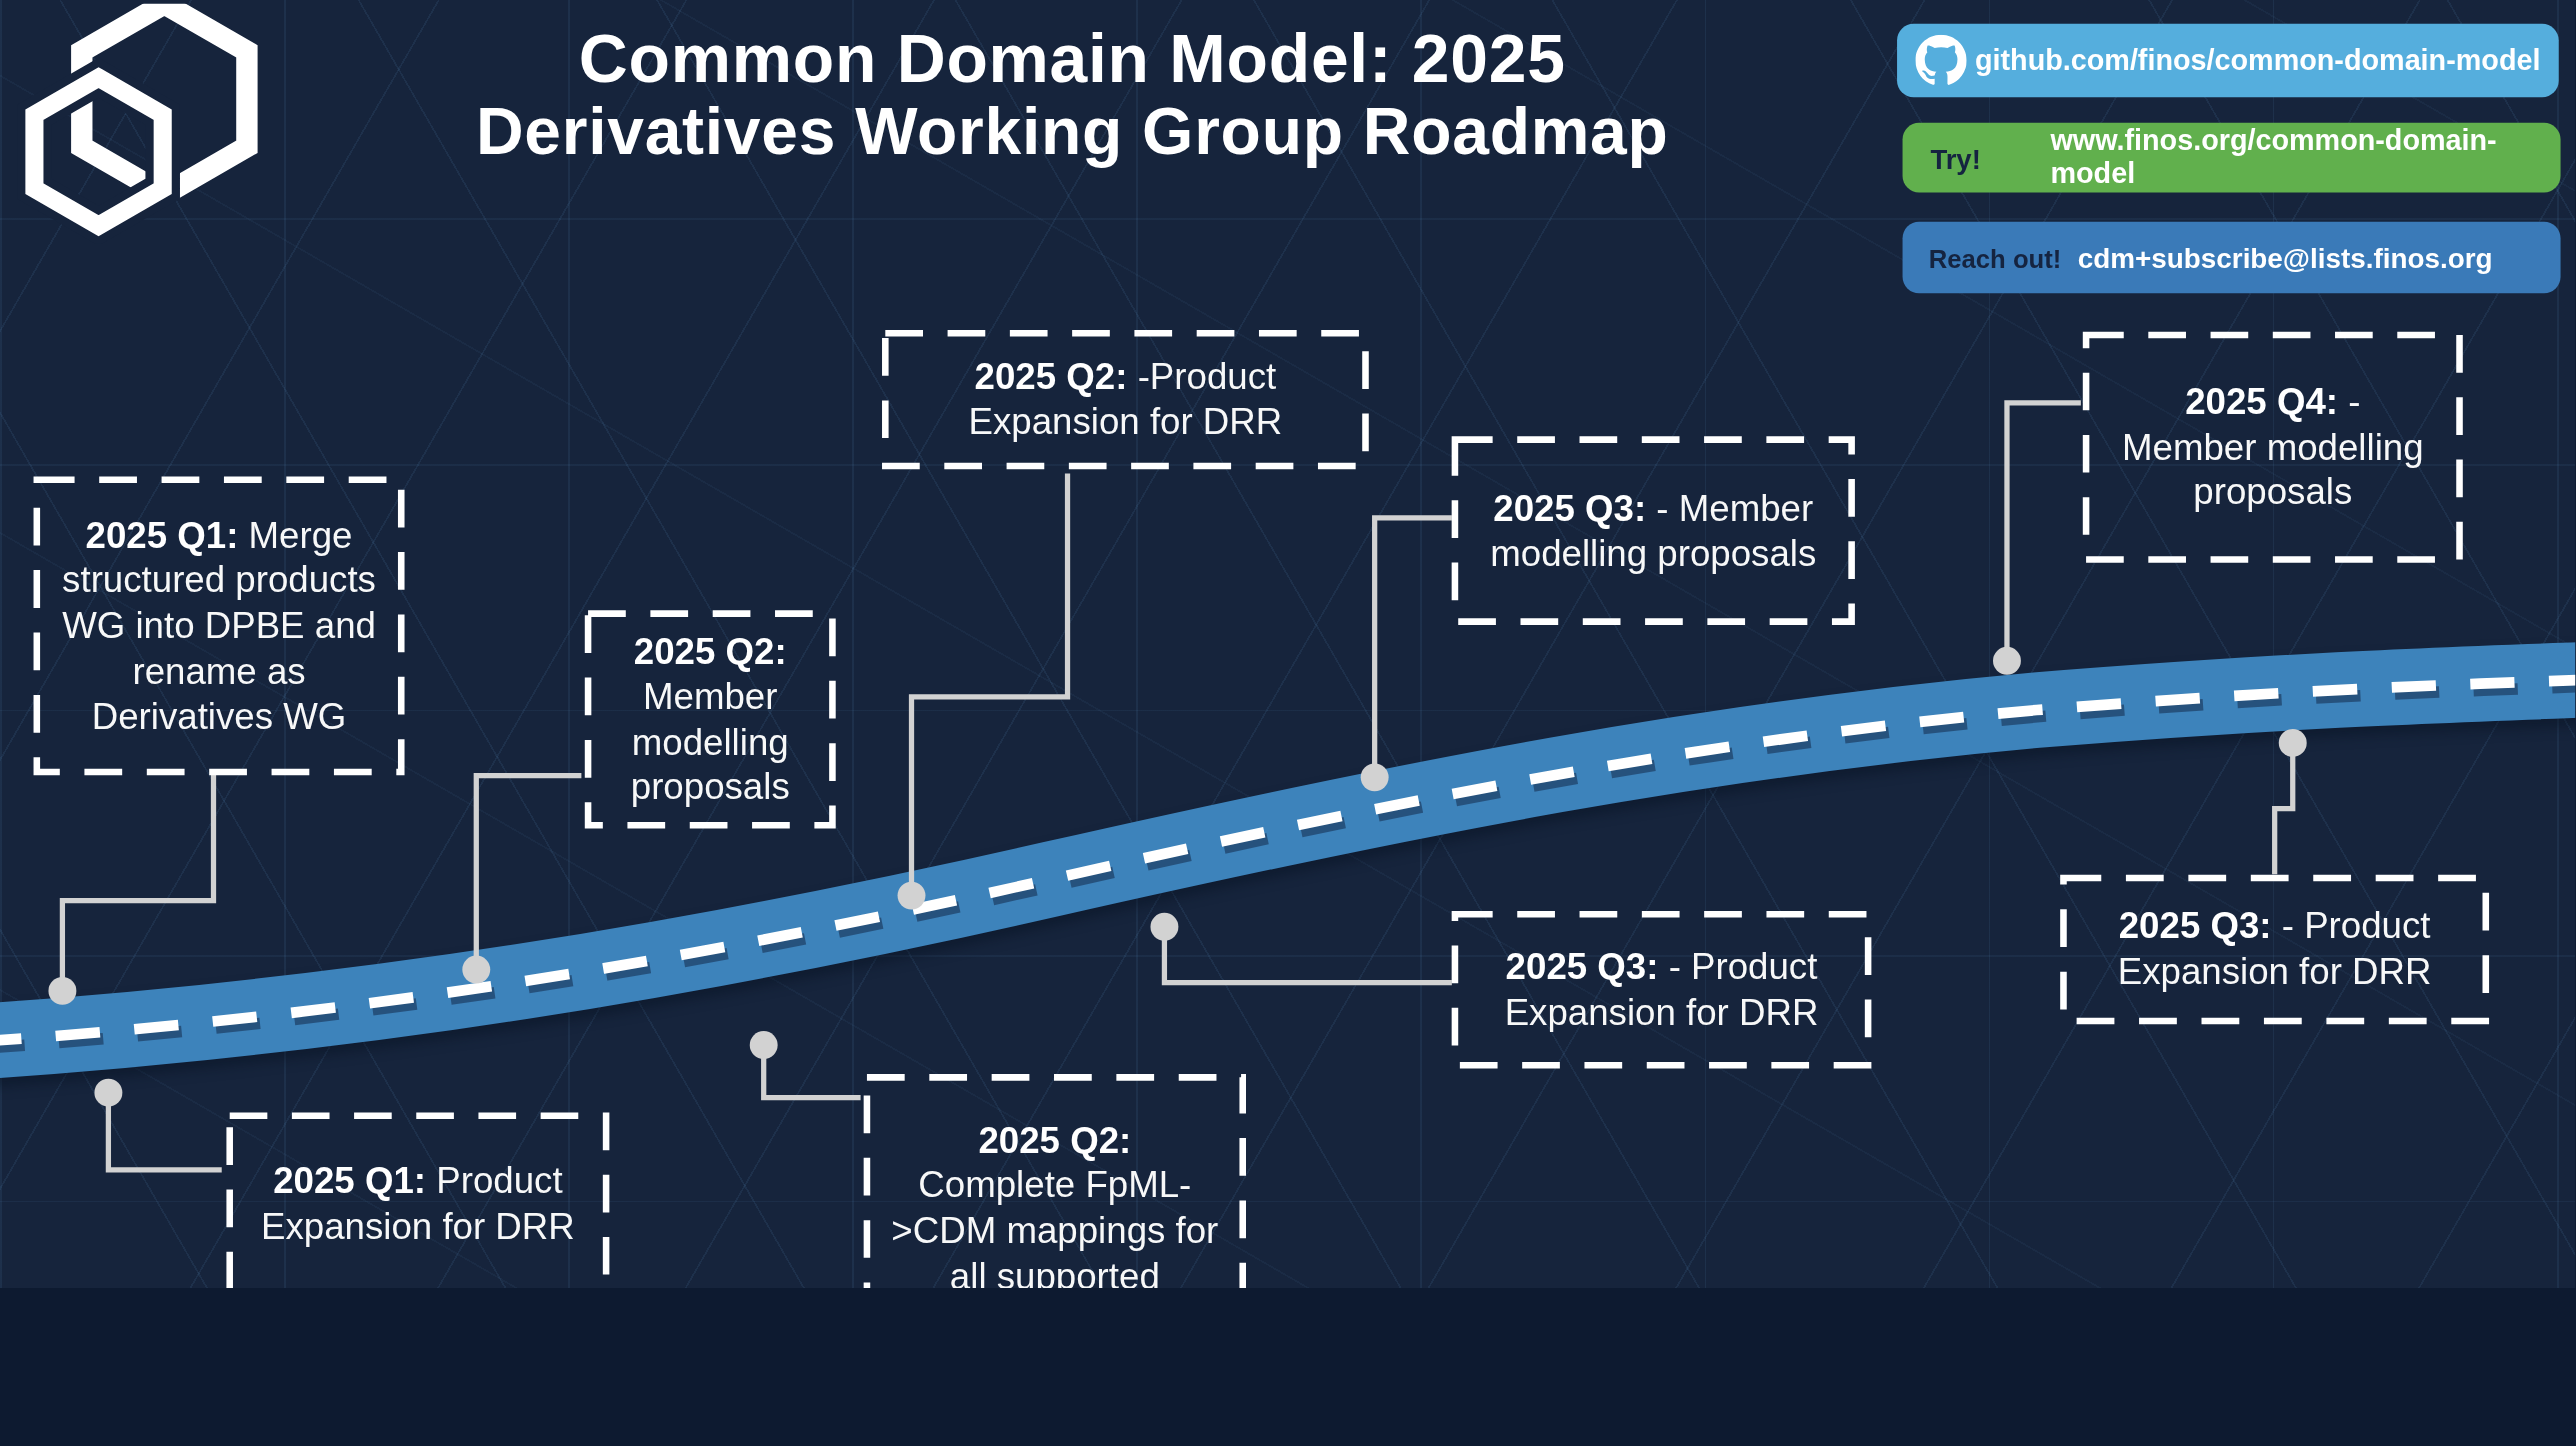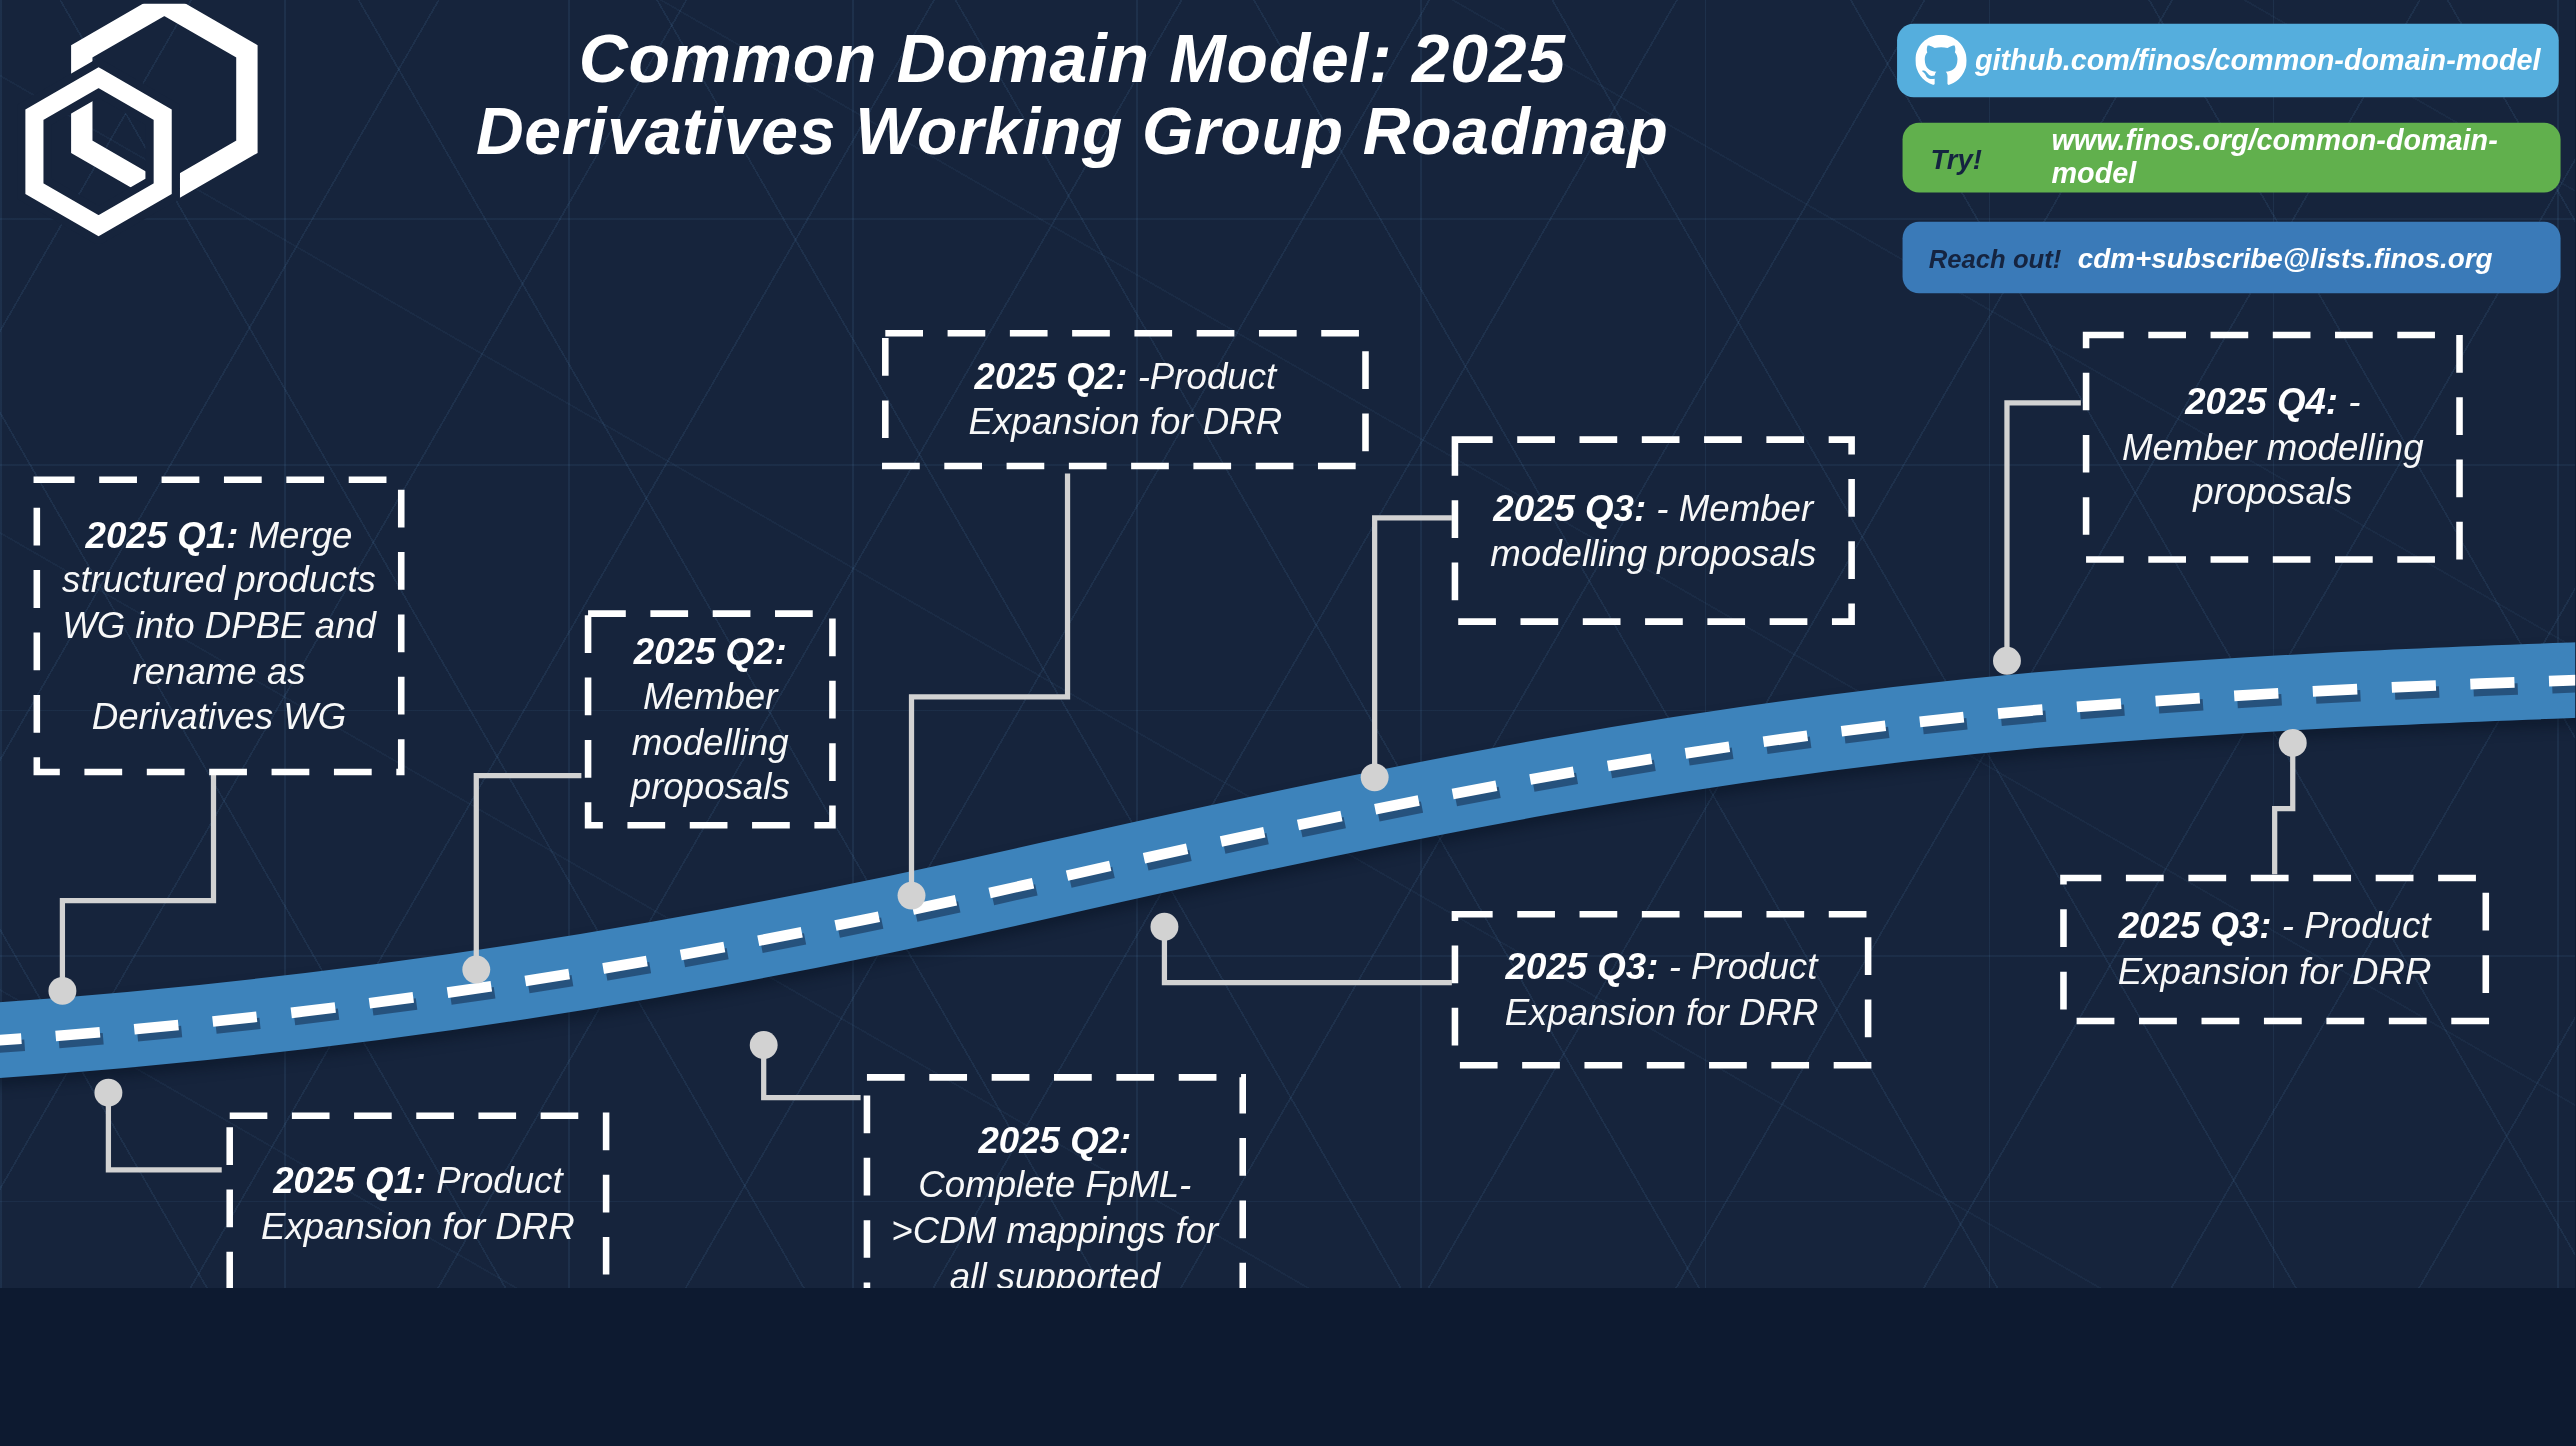--- a/index.html
+++ b/index.html
@@ -1,17 +1,17 @@
 <!DOCTYPE html>
 <html style="font-size:14.3px"><head>
 <meta charset="utf-8">
 <style>
   html,body{margin:0;padding:0;background:#0d1a30;}
   body{width:2576px;height:1447px;overflow:hidden;}
-  .viewport{width:2576px;height:1288px;overflow:hidden;position:relative;font-style:italic;}
+  .viewport{width:2576px;height:1288px;overflow:hidden;position:relative;}
   .stage{
     position:absolute;left:0;top:0;width:1405px;height:790px;
     transform:scale(1.8329);transform-origin:0 0;
     background-color:#16243c;
     background-image:
       repeating-linear-gradient(90deg, rgba(96,156,208,0.10) 0 0.9px, transparent 0.9px 155px),
       repeating-linear-gradient(0deg,  rgba(96,156,208,0.08) 0 0.9px, transparent 0.9px 134px),
       repeating-linear-gradient(60deg, rgba(96,156,208,0.10) 0 0.9px, transparent 0.9px 141px),
       repeating-linear-gradient(-60deg,rgba(96,156,208,0.10) 0 0.9px, transparent 0.9px 117px),
       repeating-linear-gradient(30deg, rgba(96,156,208,0.06) 0 0.9px, transparent 0.9px 216px);

